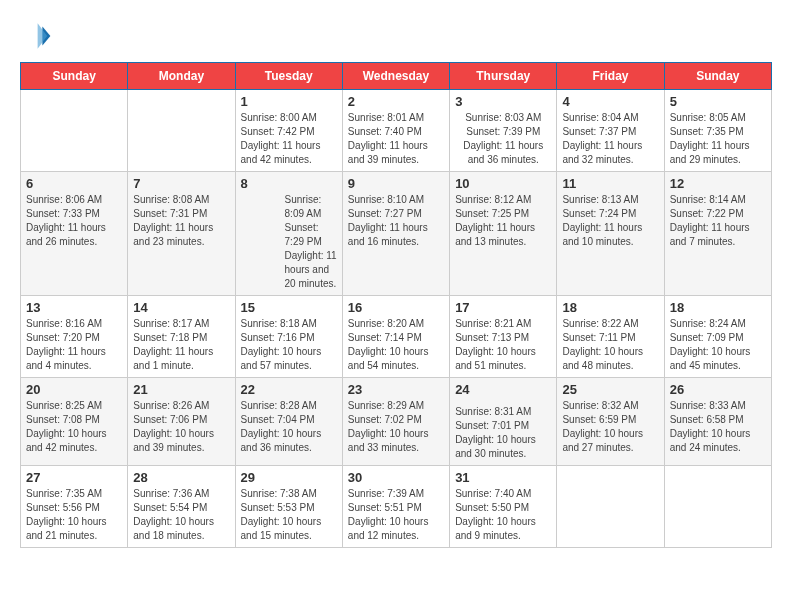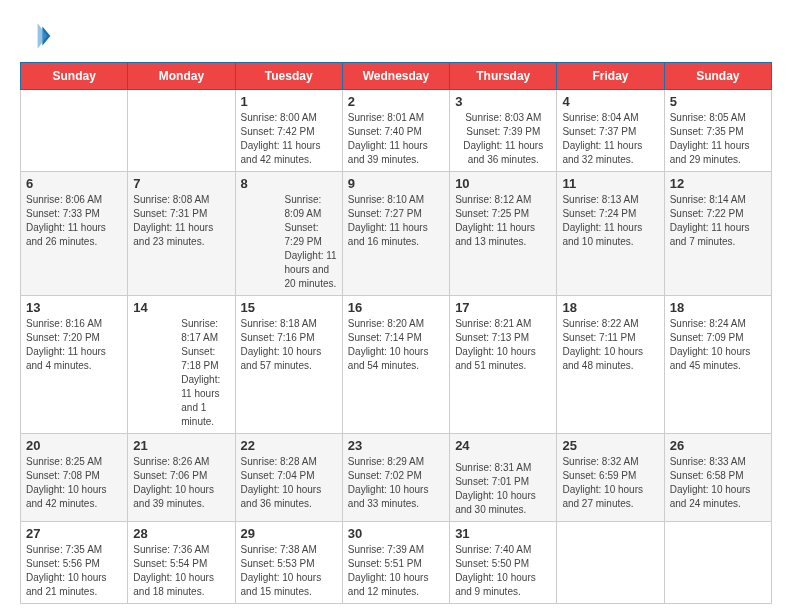--- a/index.html
+++ b/index.html
@@ -202,21 +202,21 @@
       </tr>
       <tr>
         <td>
           <span class="day-number">13</span>
           <div class="day-info" style="white-space: pre-line;">Sunrise: 8:16 AM
 Sunset: 7:20 PM
 Daylight: 11 hours and 4 minutes.</div>
         </td>
         <td>
           <span class="day-number">14</span>
-          <div class="day-info" style="white-space: pre-line; margin-left: 48px;">Sunrise: 8:17 AM
+          <div class="day-info" style="white-space: pre-line;">Sunrise: 8:17 AM
 Sunset: 7:18 PM
 Daylight: 11 hours and 1 minute.</div>
         </td>
         <td>
           <span class="day-number">15</span>
           <div class="day-info" style="white-space: pre-line;">Sunrise: 8:18 AM
 Sunset: 7:16 PM
 Daylight: 10 hours and 57 minutes.</div>
         </td>
         <td>

